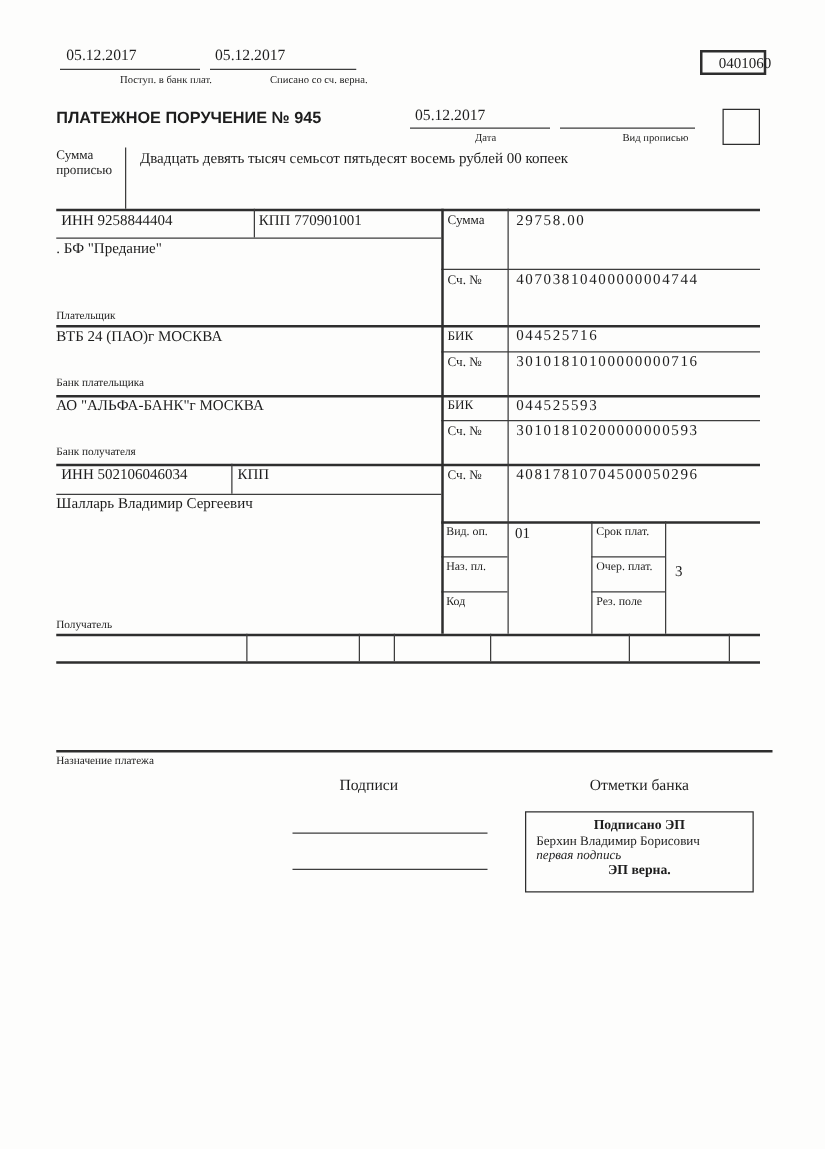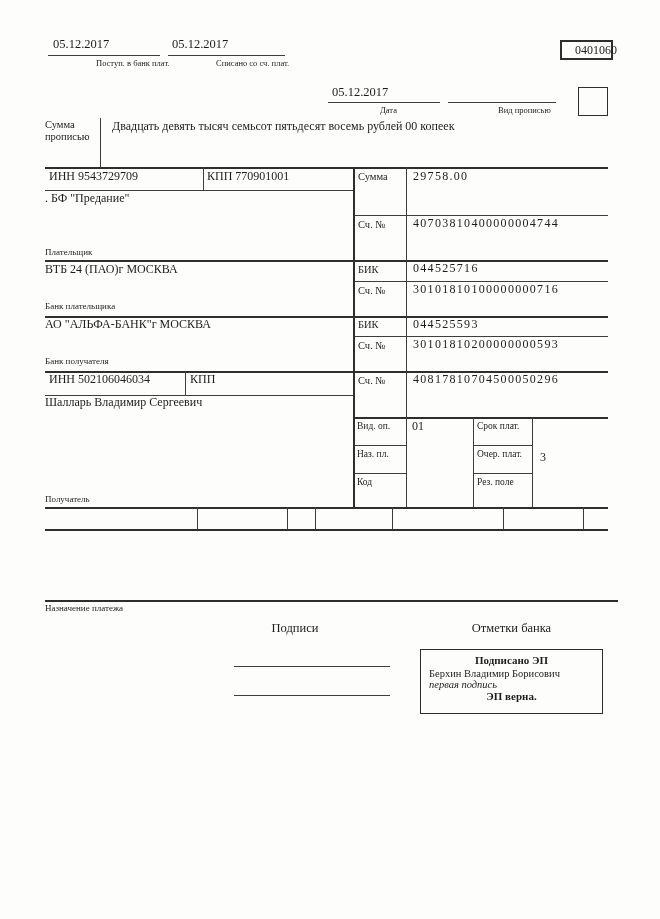--- a/index.html
+++ b/index.html
@@ -36,26 +36,27 @@
 <body>
 
 <div class="page">
 
   <div class="t" style="left:53px;top:37px;font-size:12.5px">05.12.2017</div>
   <div class="hl" style="left:48px;top:55px;width:112px"></div>
   <div class="t sm" style="left:48px;top:59px">Поступ. в банк плат.</div>
 
   <div class="t" style="left:172px;top:37px;font-size:12.5px">05.12.2017</div>
   <div class="hl" style="left:168px;top:55px;width:117px"></div>
-  <div class="t sm" style="left:168px;top:59px">Списано со сч. плат.</div>
+  <div class="t sm" style="left:168px;top:59px">Списано со сч. верна.</div>
 
   <div class="box formcode" style="left:560px;top:40px;width:53px;height:20px">
     <span>0401060</span>
   </div>
 
+  <div class="t title" style="left:45px;top:87px">ПЛАТЕЖНОЕ ПОРУЧЕНИЕ № 945</div>
   <div class="t" style="left:332px;top:85px;font-size:12.5px">05.12.2017</div>
   <div class="hl" style="left:328px;top:102px;width:112px"></div>
   <div class="t sm" style="left:332px;top:106px">Дата</div>
   <div class="hl" style="left:448px;top:102px;width:108px"></div>
   <div class="t sm" style="left:450px;top:106px">Вид прописью</div>
   <div class="box-thin" style="left:578px;top:87px;width:30px;height:29px"></div>
 
   <div class="t wrap" style="left:45px;top:119px;width:55px;font-size:10.5px">Сумма прописью</div>
   <div class="vl" style="left:100px;top:118px;height:49px"></div>
   <div class="t wrap val" style="left:112px;top:120px;width:492px">Двадцать девять тысяч семьсот пятьдесят восемь рублей 00 копеек</div>
@@ -84,21 +85,21 @@
   <div class="vl" style="left:473px;top:417px;height:90px"></div>
   <div class="vl" style="left:532px;top:417px;height:90px"></div>
 
   <div class="vl" style="left:197px;top:507px;height:22px"></div>
   <div class="vl" style="left:287px;top:507px;height:22px"></div>
   <div class="vl" style="left:315px;top:507px;height:22px"></div>
   <div class="vl" style="left:392px;top:507px;height:22px"></div>
   <div class="vl" style="left:503px;top:507px;height:22px"></div>
   <div class="vl" style="left:583px;top:507px;height:22px"></div>
 
-  <div class="t val" style="left:49px;top:170px">ИНН 9543729709</div>
+  <div class="t val" style="left:49px;top:170px">ИНН 9258844404</div>
   <div class="t val" style="left:207px;top:170px">КПП 770901001</div>
   <div class="t cell" style="left:358px;top:171px">Сумма</div>
   <div class="t val num" style="left:413px;top:170px">29758.00</div>
   <div class="t val" style="left:45px;top:192px">. БФ "Предание"</div>
   <div class="t cell" style="left:358px;top:219px">Сч. №</div>
   <div class="t val num" style="left:413px;top:217px">40703810400000004744</div>
   <div class="t lbl" style="left:45px;top:247px">Плательщик</div>
 
   <div class="t val" style="left:45px;top:263px">ВТБ 24 (ПАО)г МОСКВА</div>
   <div class="t cell" style="left:358px;top:264px">БИК</div>

